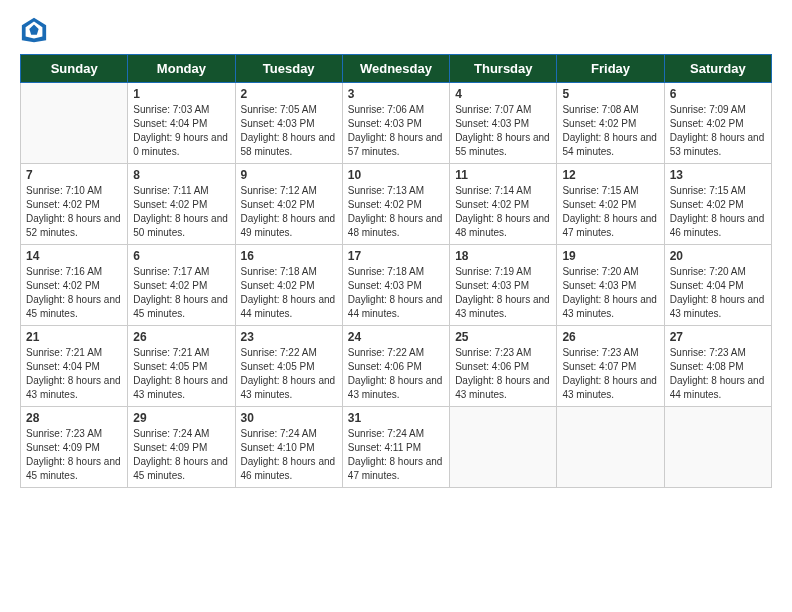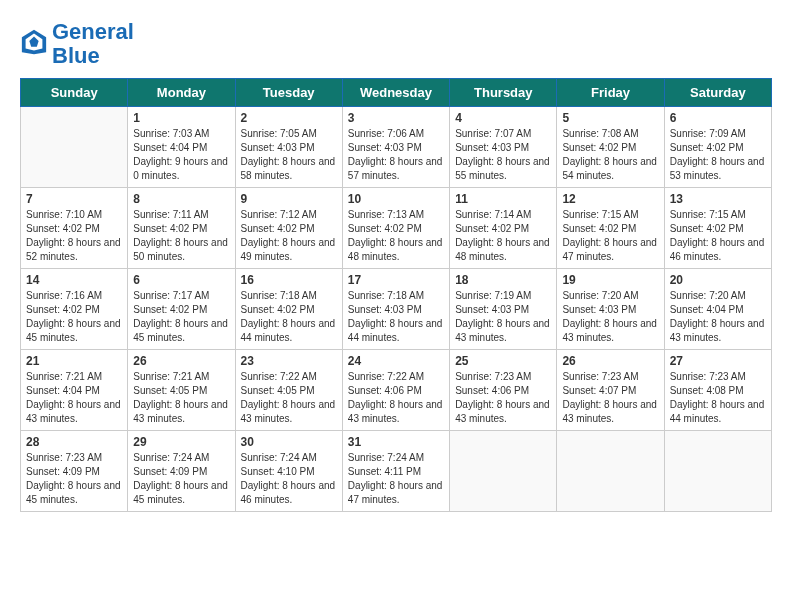--- a/index.html
+++ b/index.html
@@ -46,21 +46,21 @@
     .calendar-subtitle {
       font-size: 16px;
       color: #555;
     }
     .calendar {
       width: 100%;
       border-collapse: collapse;
       border: 1px solid #ccc;
     }
     .calendar th {
-      background-color: #0f766e;
+      background-color: #14532d;
       color: #fff;
       text-align: center;
       padding: 6px 4px;
       font-size: 13px;
       border: 1px solid #1a6bb5;
     }
     .calendar td {
       vertical-align: top;
       width: 107px;
       border: 1px solid #ccc;
@@ -89,24 +89,20 @@
 <body>
 
 <div>
   <div class="header-section">
     <div class="logo">
       <svg class="logo-icon" viewBox="0 0 30 30">
         <polygon points="15,2 28,10 28,26 15,28 2,26 2,10" fill="#1a6bb5"></polygon>
         <polygon points="15,6 24,12 24,22 15,24 6,22 6,12" fill="#fff"></polygon>
         <polygon points="15,9 20,14 18,20 12,20 10,14" fill="#1a6bb5"></polygon>
       </svg>
-      <div class="logo-text">
-        <span>General</span><br>
-        <span style="color:#1a6bb5">Blue</span>
-      </div>
     </div>
     <div class="title-block">
     </div>
   </div>
 
   <table class="calendar">
     <thead>
       <tr>
       <th>Sunday</th>
           <th>Monday</th>

